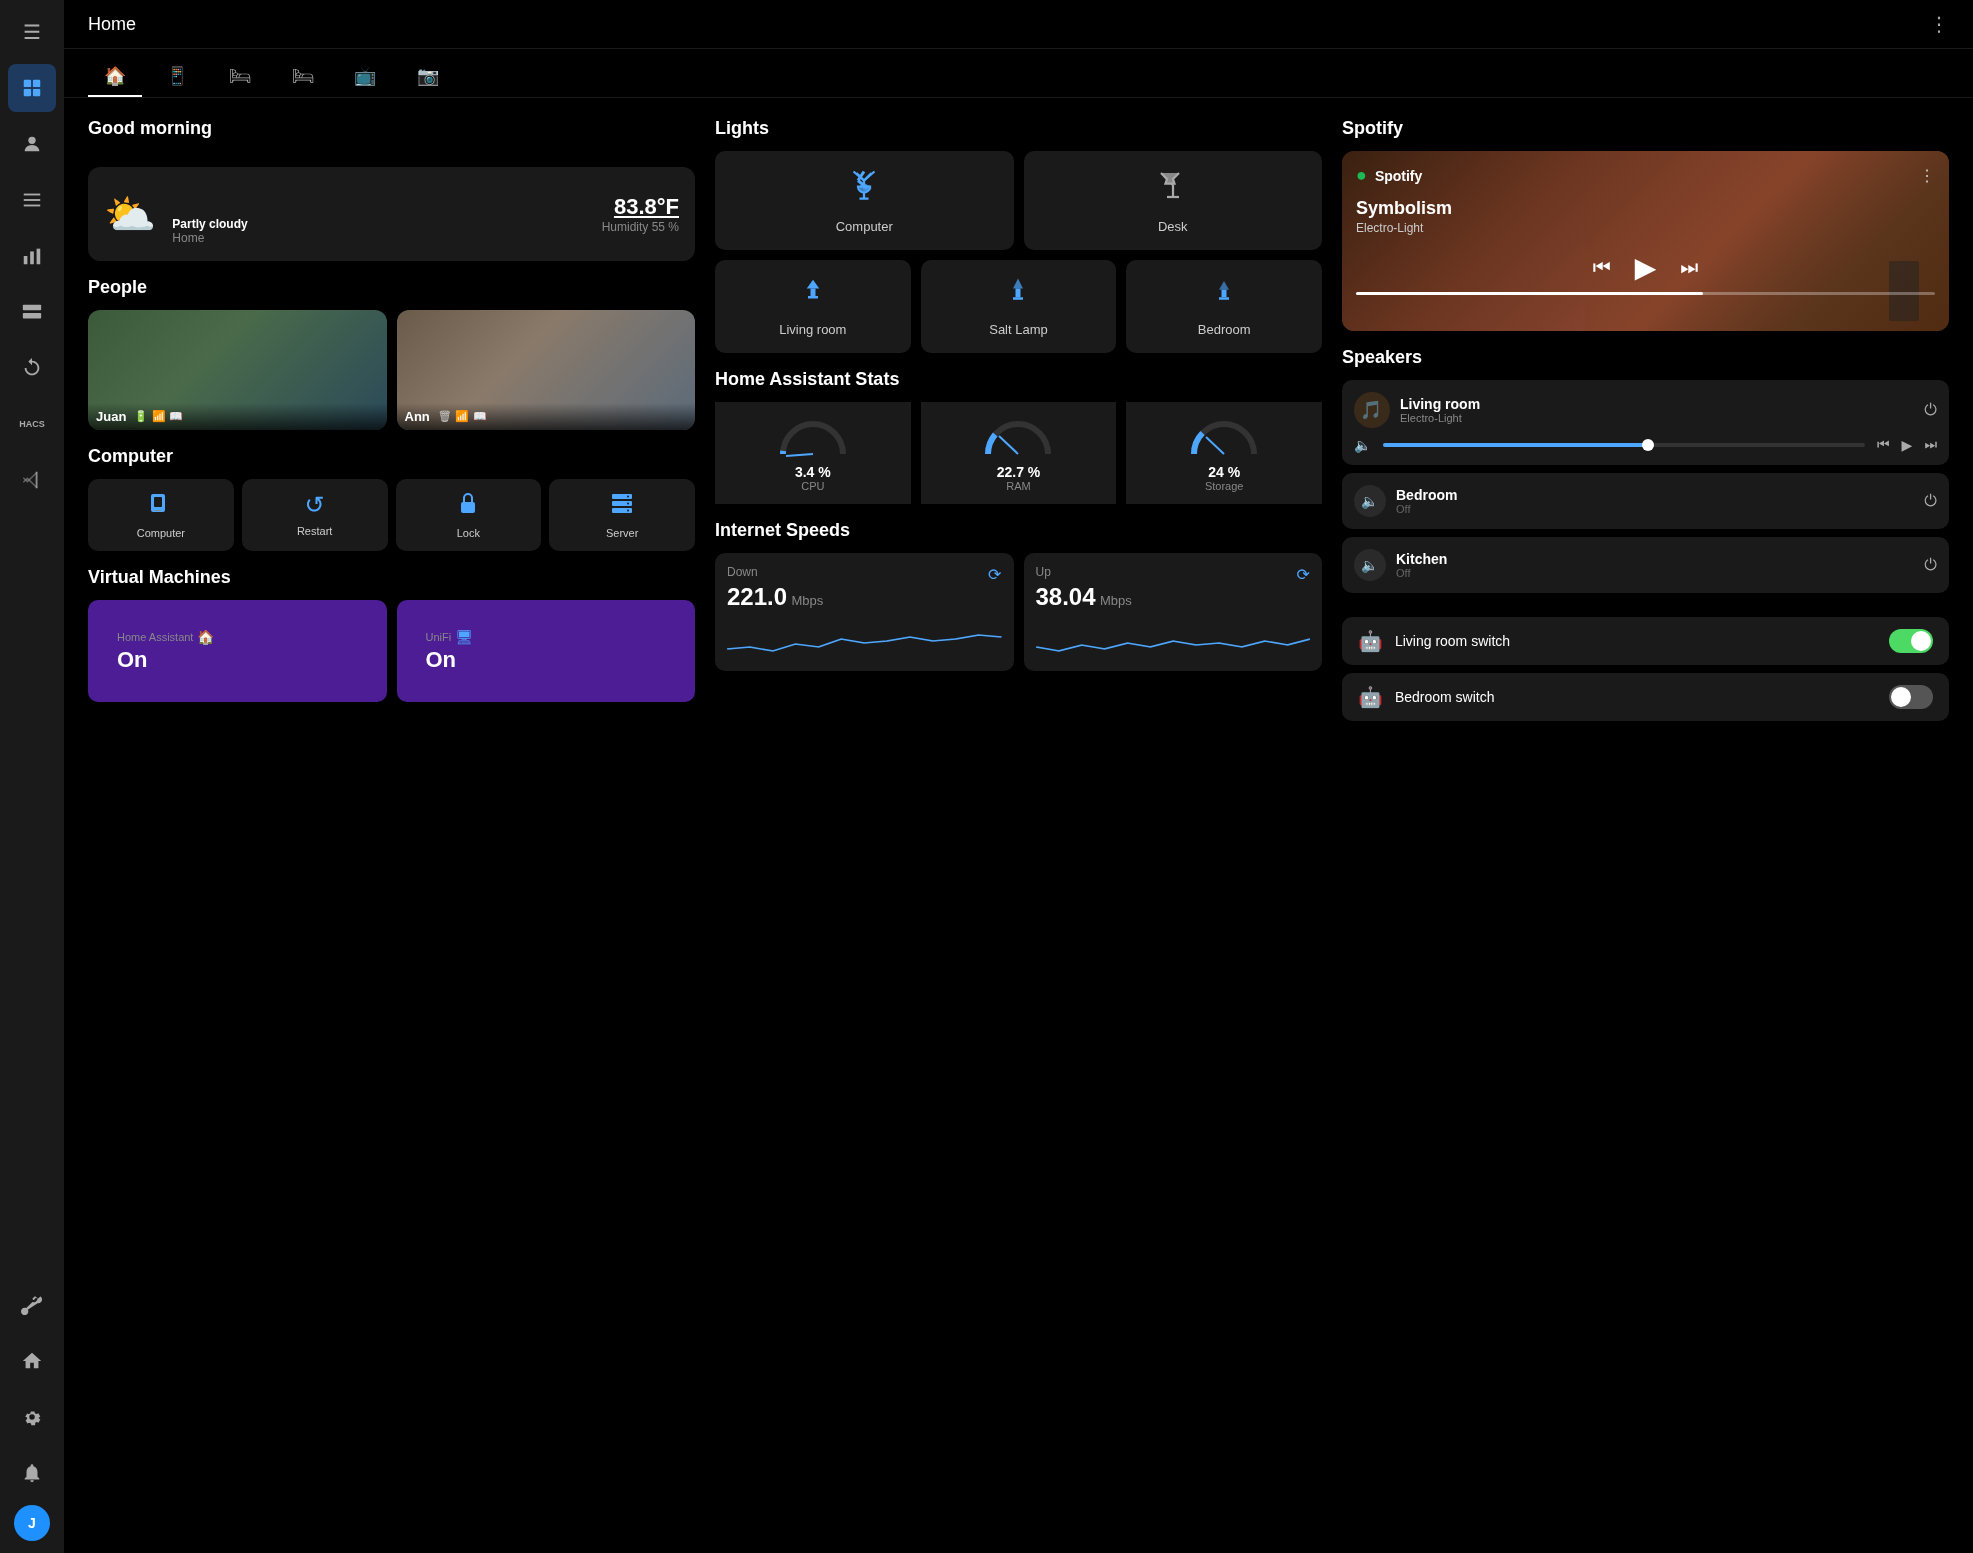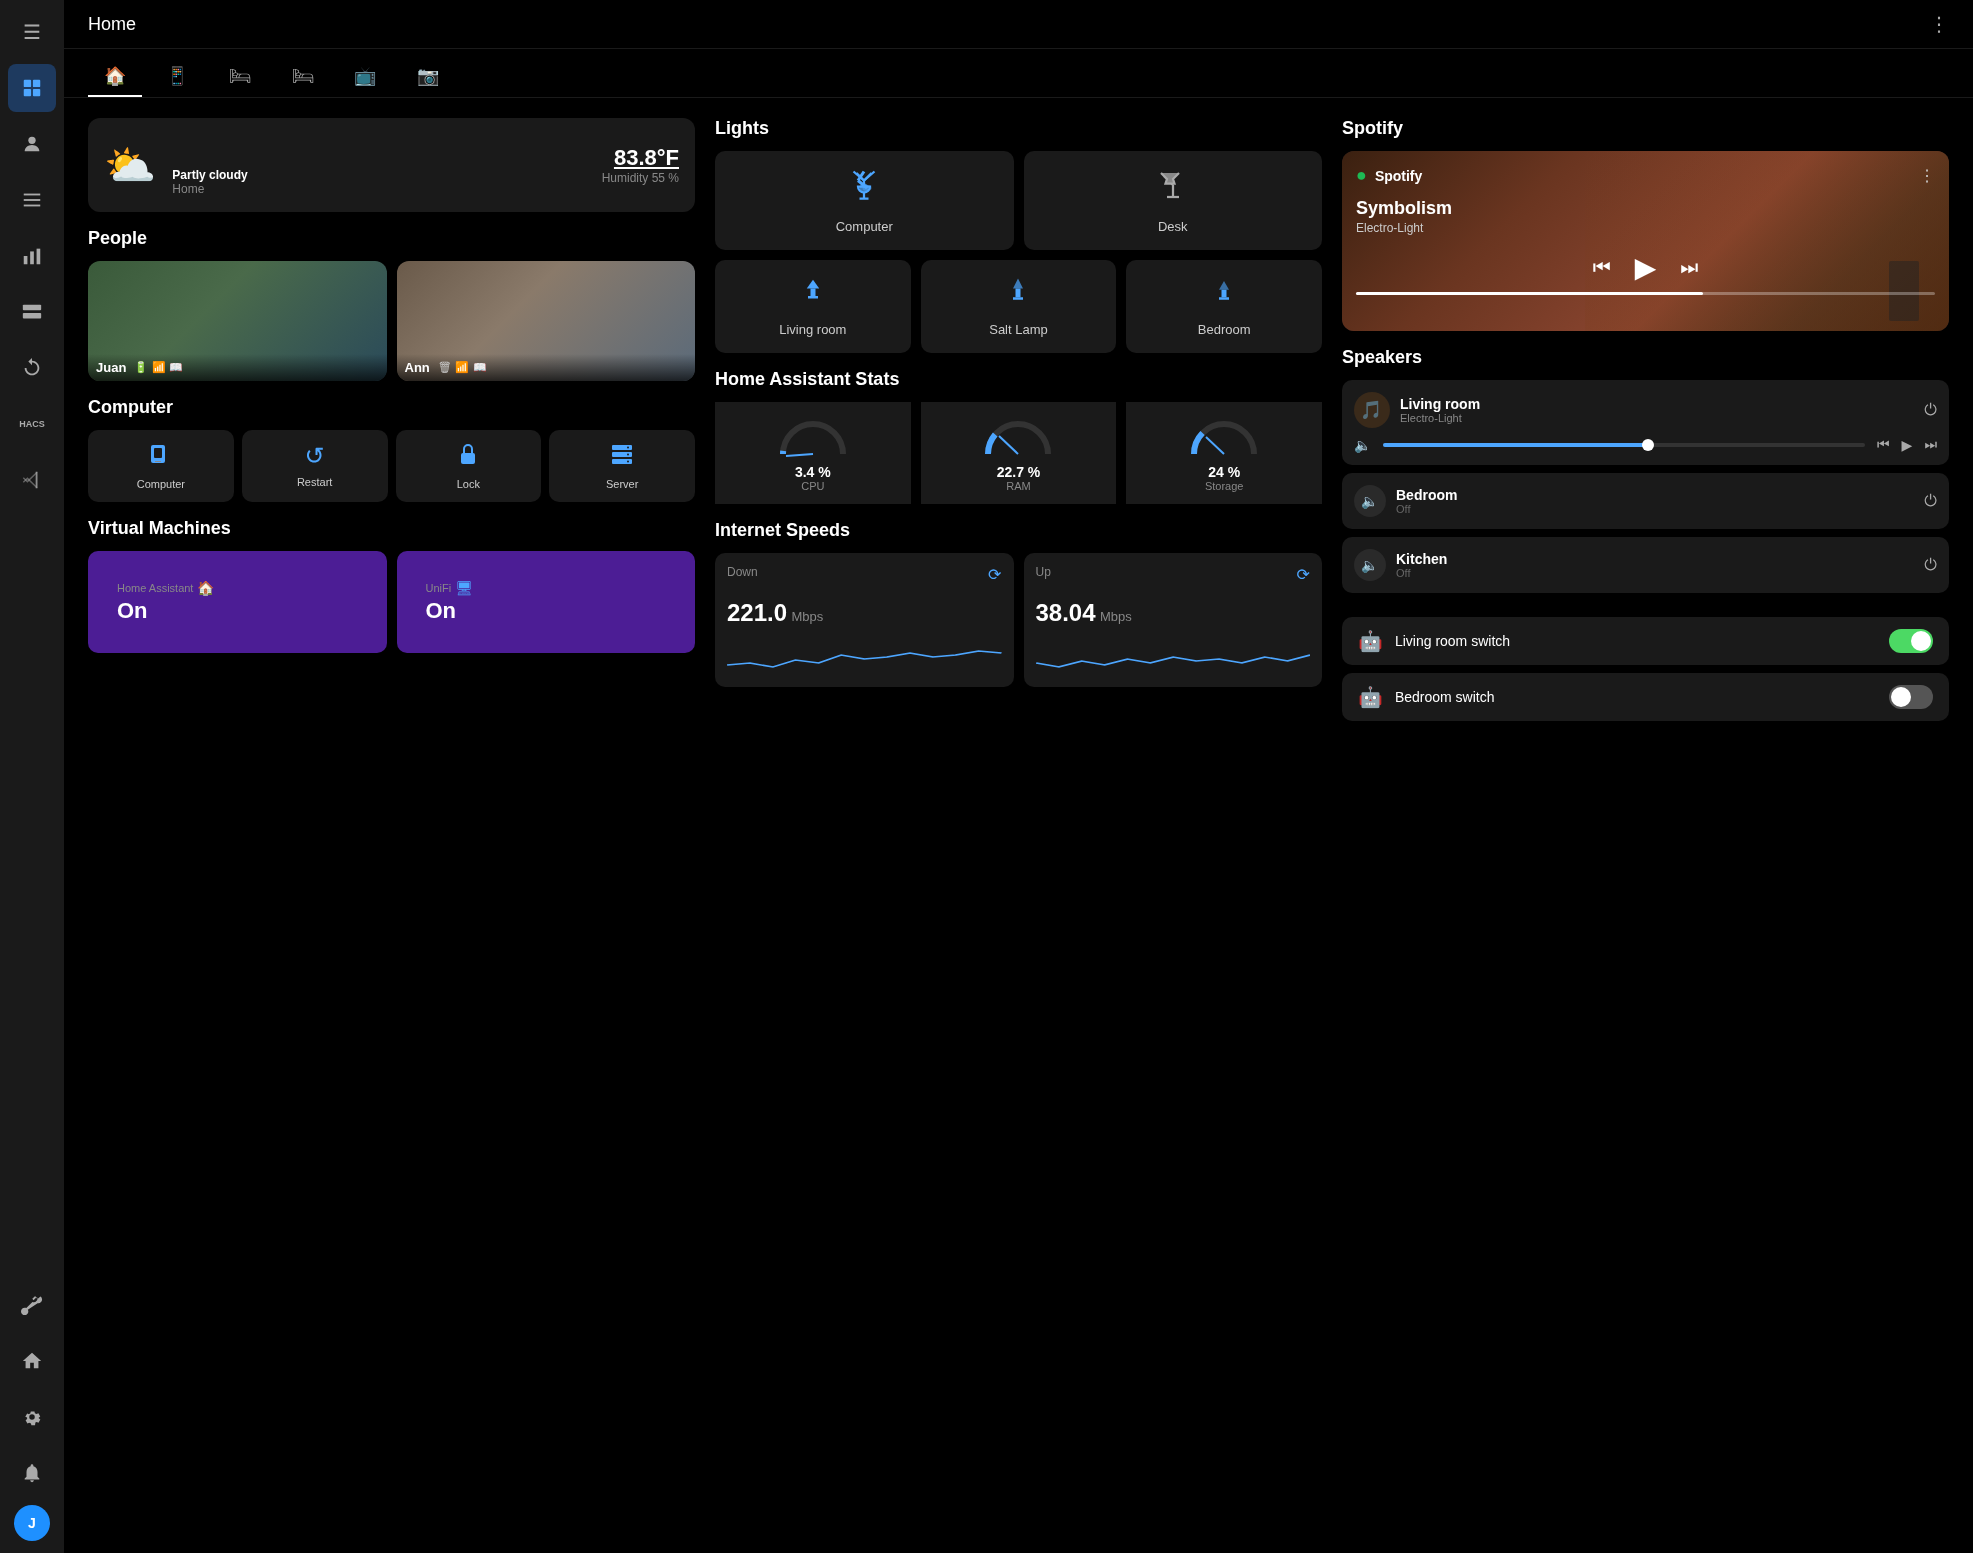--- a/index.html
+++ b/index.html
@@ -267,21 +267,21 @@
       display: grid;
       grid-template-columns: 1fr 1fr;
       gap: 10px;
     }
     .speed-card {
       background: #1a1a1a;
       border-radius: 10px;
       padding: 12px;
       overflow: hidden;
     }
-    .speed-label { font-size: 12px; color: #888; margin-bottom: 20px; }
+    .speed-label { font-size: 12px; color: #888; margin-bottom: 4px; }
     .speed-value { font-size: 24px; font-weight: 700; }
     .speed-unit { font-size: 13px; color: #888; }
     .speed-chart { height: 40px; margin-top: 8px; }
     .speed-icon { float: right; color: #4da6ff; font-size: 16px; }
 
     
     .spotify-card {
       background: #2a1a1a;
       border-radius: 12px;
       overflow: hidden;
@@ -541,20 +541,23 @@
     <div class="nav-tab">🛏</div>
     <div class="nav-tab">🛏</div>
     <div class="nav-tab">📺</div>
     <div class="nav-tab">📷</div>
   </div>
 
   <div class="content">
 
     <div class="col1">
 
+      <div>
+        <div class="section-title">Good morning</div>
+      </div>
 
       <div class="weather-card">
         <div class="weather-icon">⛅</div>
         <div class="weather-info">
           <div class="weather-condition">Partly cloudy</div>
           <div class="weather-location">Home</div>
         </div>
         <div>
           <div class="weather-temp">83.8°F</div>
           <div class="weather-humidity">Humidity 55 %</div>

